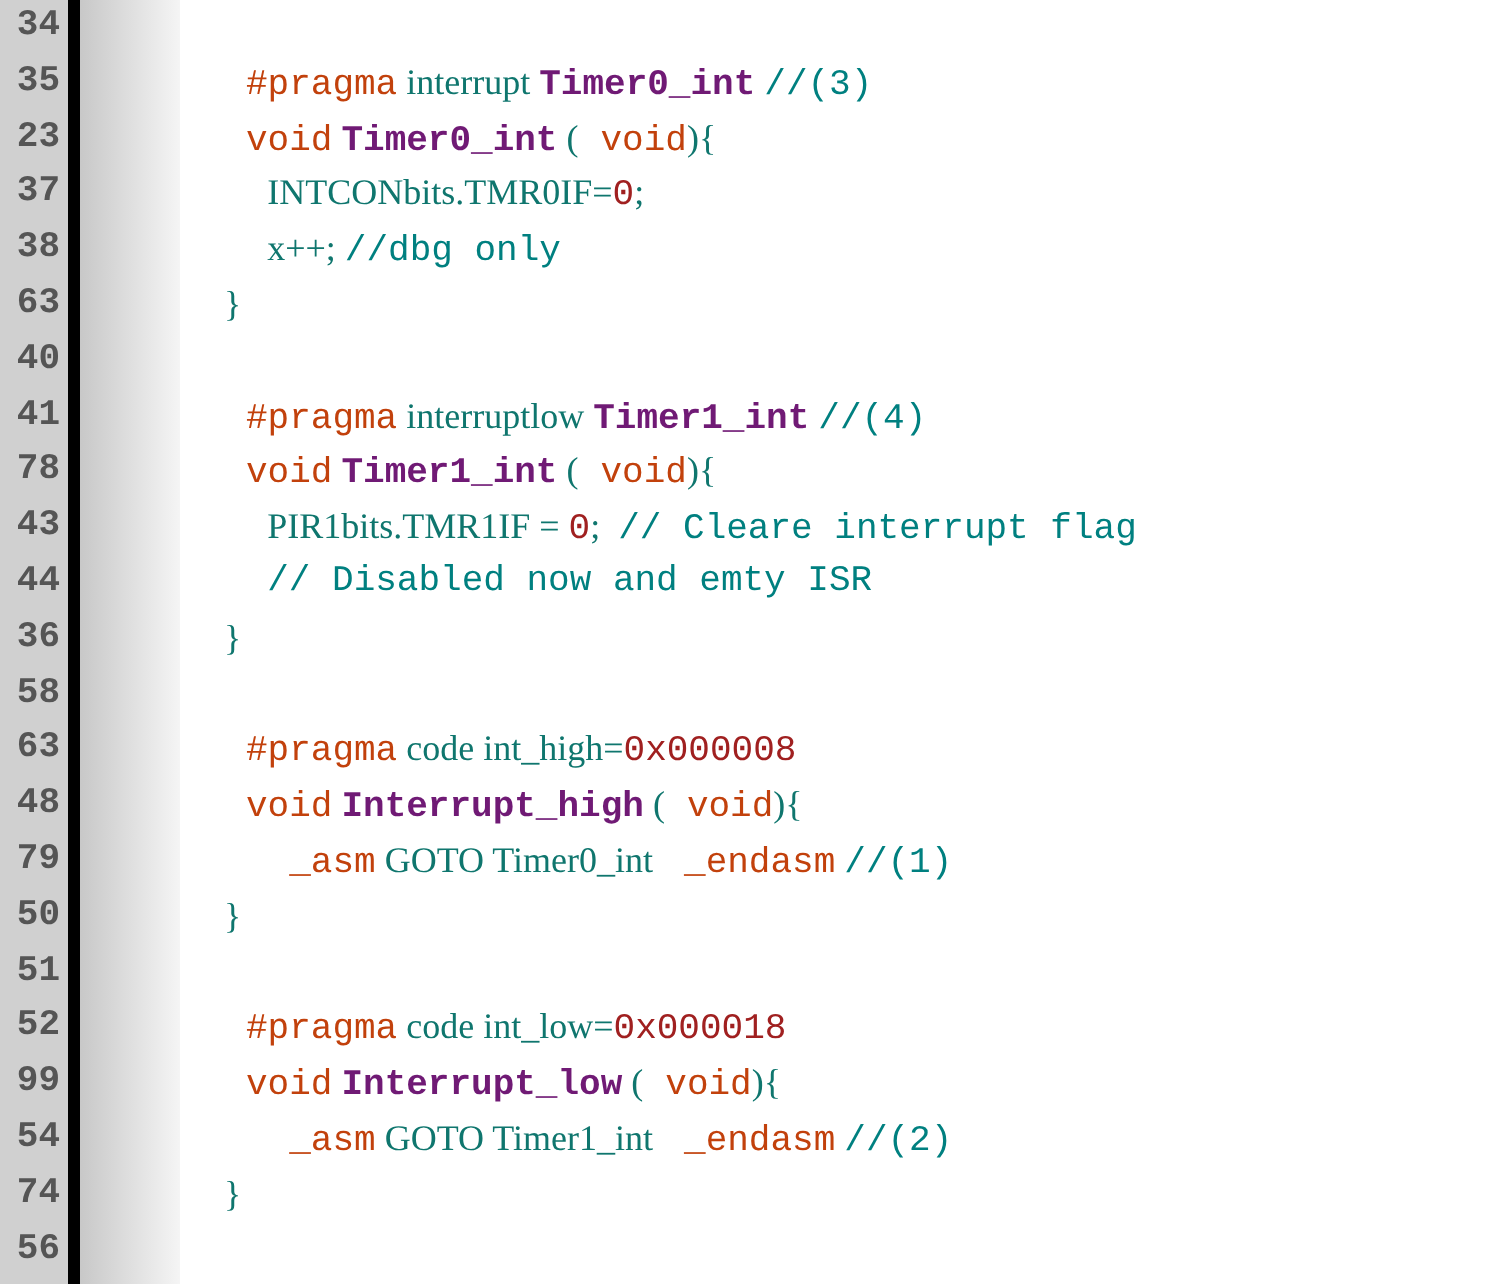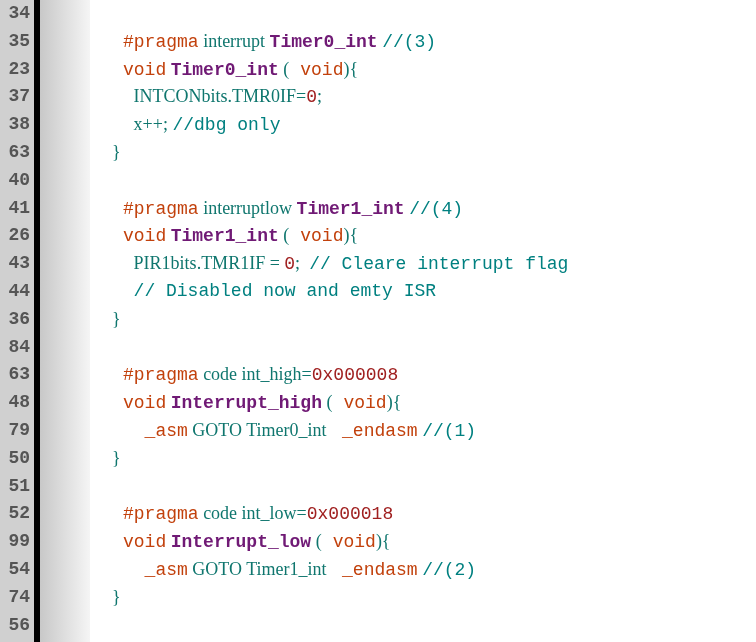--- a/index.html
+++ b/index.html
@@ -55,25 +55,25 @@
 
 <div class="gutter" id="gutter">
     <div class="gutter-line">34</div>
     <div class="gutter-line">35</div>
     <div class="gutter-line">23</div>
     <div class="gutter-line">37</div>
     <div class="gutter-line">38</div>
     <div class="gutter-line">63</div>
     <div class="gutter-line">40</div>
     <div class="gutter-line">41</div>
-    <div class="gutter-line">26</div>
+    <div class="gutter-line">78</div>
     <div class="gutter-line">43</div>
     <div class="gutter-line">44</div>
     <div class="gutter-line">36</div>
-    <div class="gutter-line">84</div>
+    <div class="gutter-line">58</div>
     <div class="gutter-line">63</div>
     <div class="gutter-line">48</div>
     <div class="gutter-line">79</div>
     <div class="gutter-line">50</div>
     <div class="gutter-line">51</div>
     <div class="gutter-line">52</div>
     <div class="gutter-line">99</div>
     <div class="gutter-line">54</div>
     <div class="gutter-line">74</div>
     <div class="gutter-line">56</div>

